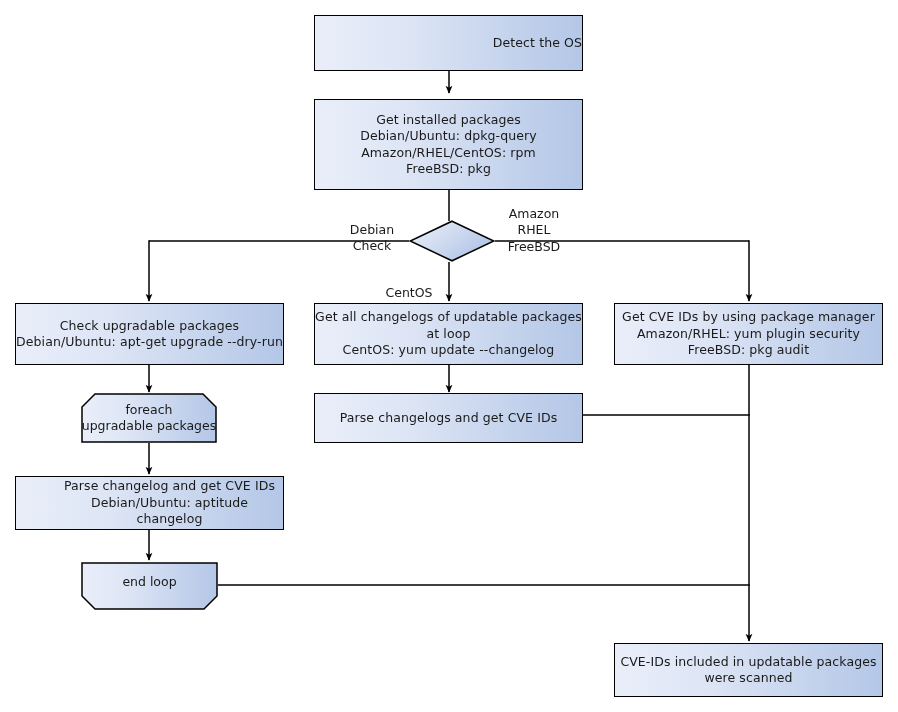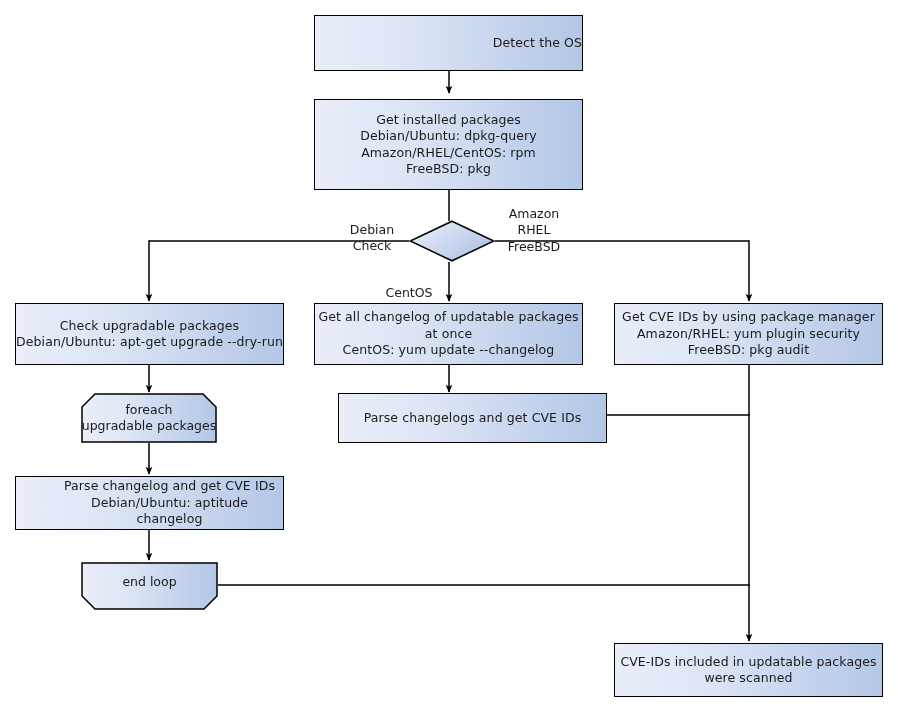--- a/index.html
+++ b/index.html
@@ -184,25 +184,25 @@
   </div>
 
   <div class="loopshape" style="left:81px; top:562px; width:137px; height:48px;">
     <svg width="137" height="48" viewBox="0 0 137 48" xmlns="http://www.w3.org/2000/svg">
       <polygon points="1,1 136,1 136,34 123,47 14,47 1,34" fill="url(#boxgrad)" stroke="#000000" stroke-width="1.5"></polygon>
     </svg>
     <span class="txt" style="margin-bottom:7px;">end loop</span>
   </div>
 
   <div class="node" style="left:314px; top:303px; width:269px; height:62px;">
-    <span class="txt">Get all changelog of updatable packages at once
+    <span class="txt">Get all changelogs of updatable packages at loop
 CentOS: yum update --changelog</span>
   </div>
 
-  <div class="node" style="left:314px; top:393px; width:269px; height:50px;margin-left:24px;">
+  <div class="node" style="left:314px; top:393px; width:269px; height:50px;">
     <span class="txt">Parse changelogs and get CVE IDs</span>
   </div>
 
   <div class="node" style="left:614px; top:643px; width:269px; height:54px;">
     <span class="txt">CVE-IDs included in updatable packages
 were scanned</span>
   </div>
 
   <div class="node" style="left:614px; top:303px; width:269px; height:62px;">
     <span class="txt">Get CVE IDs by using package manager

